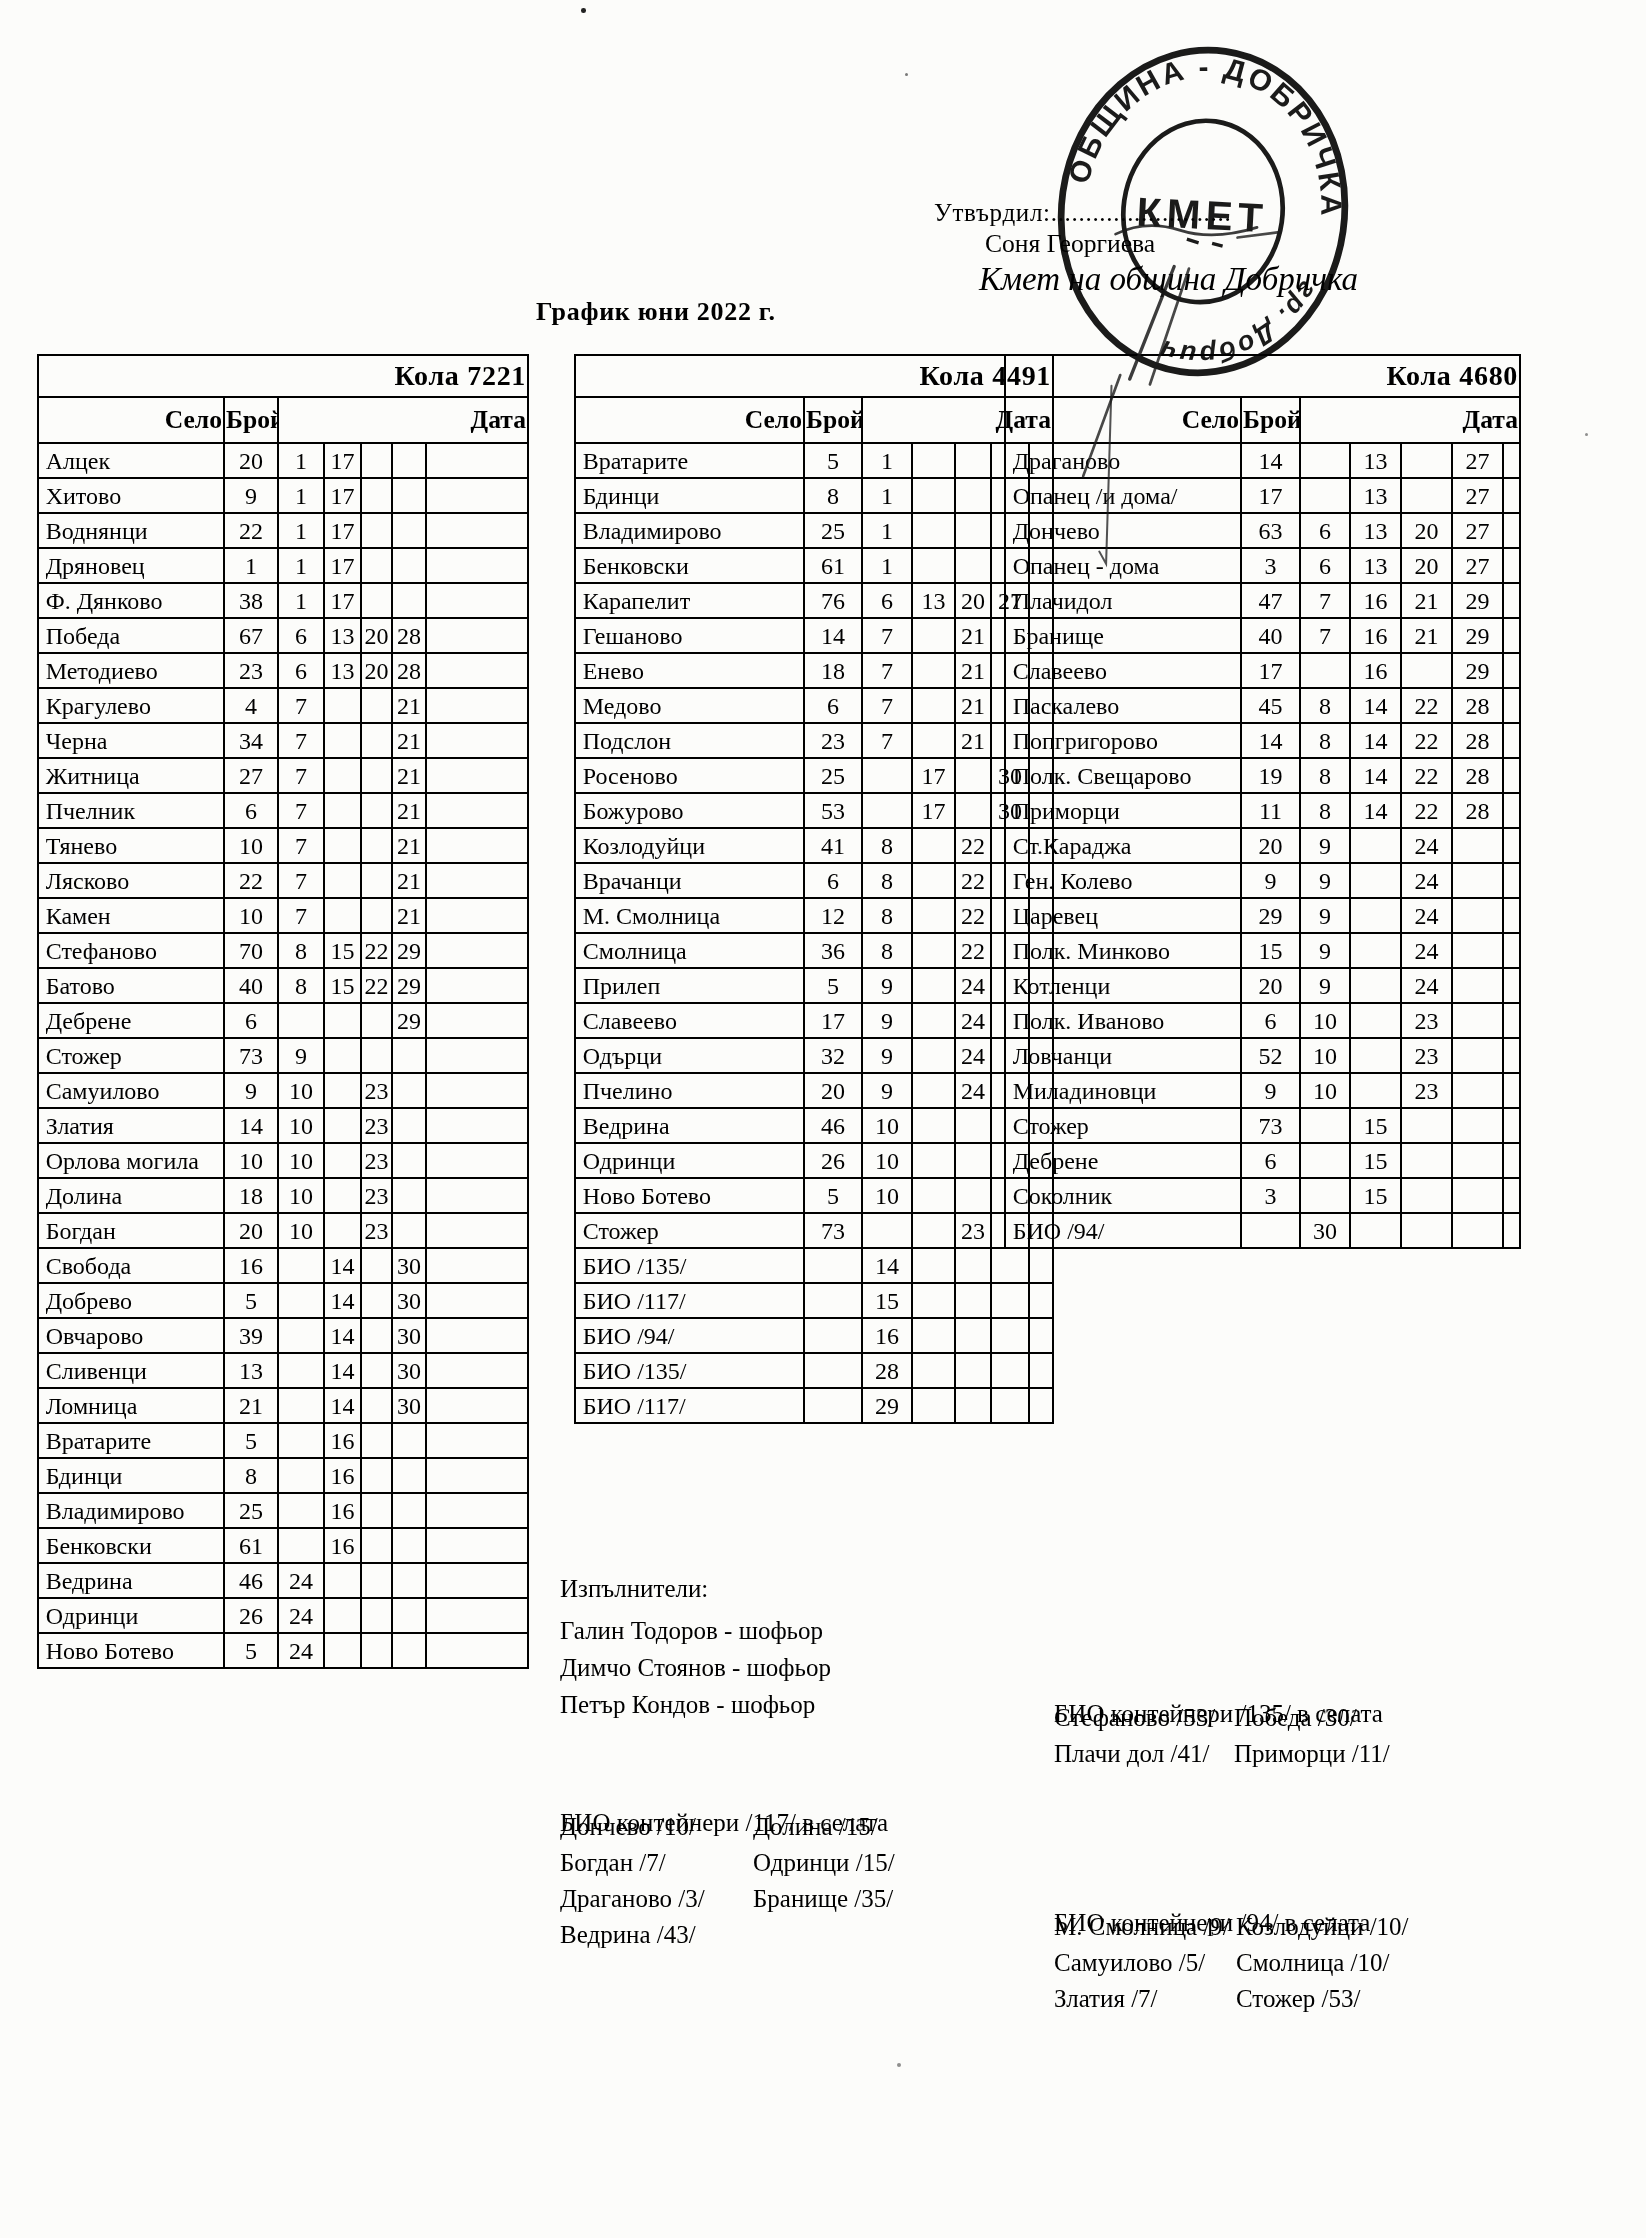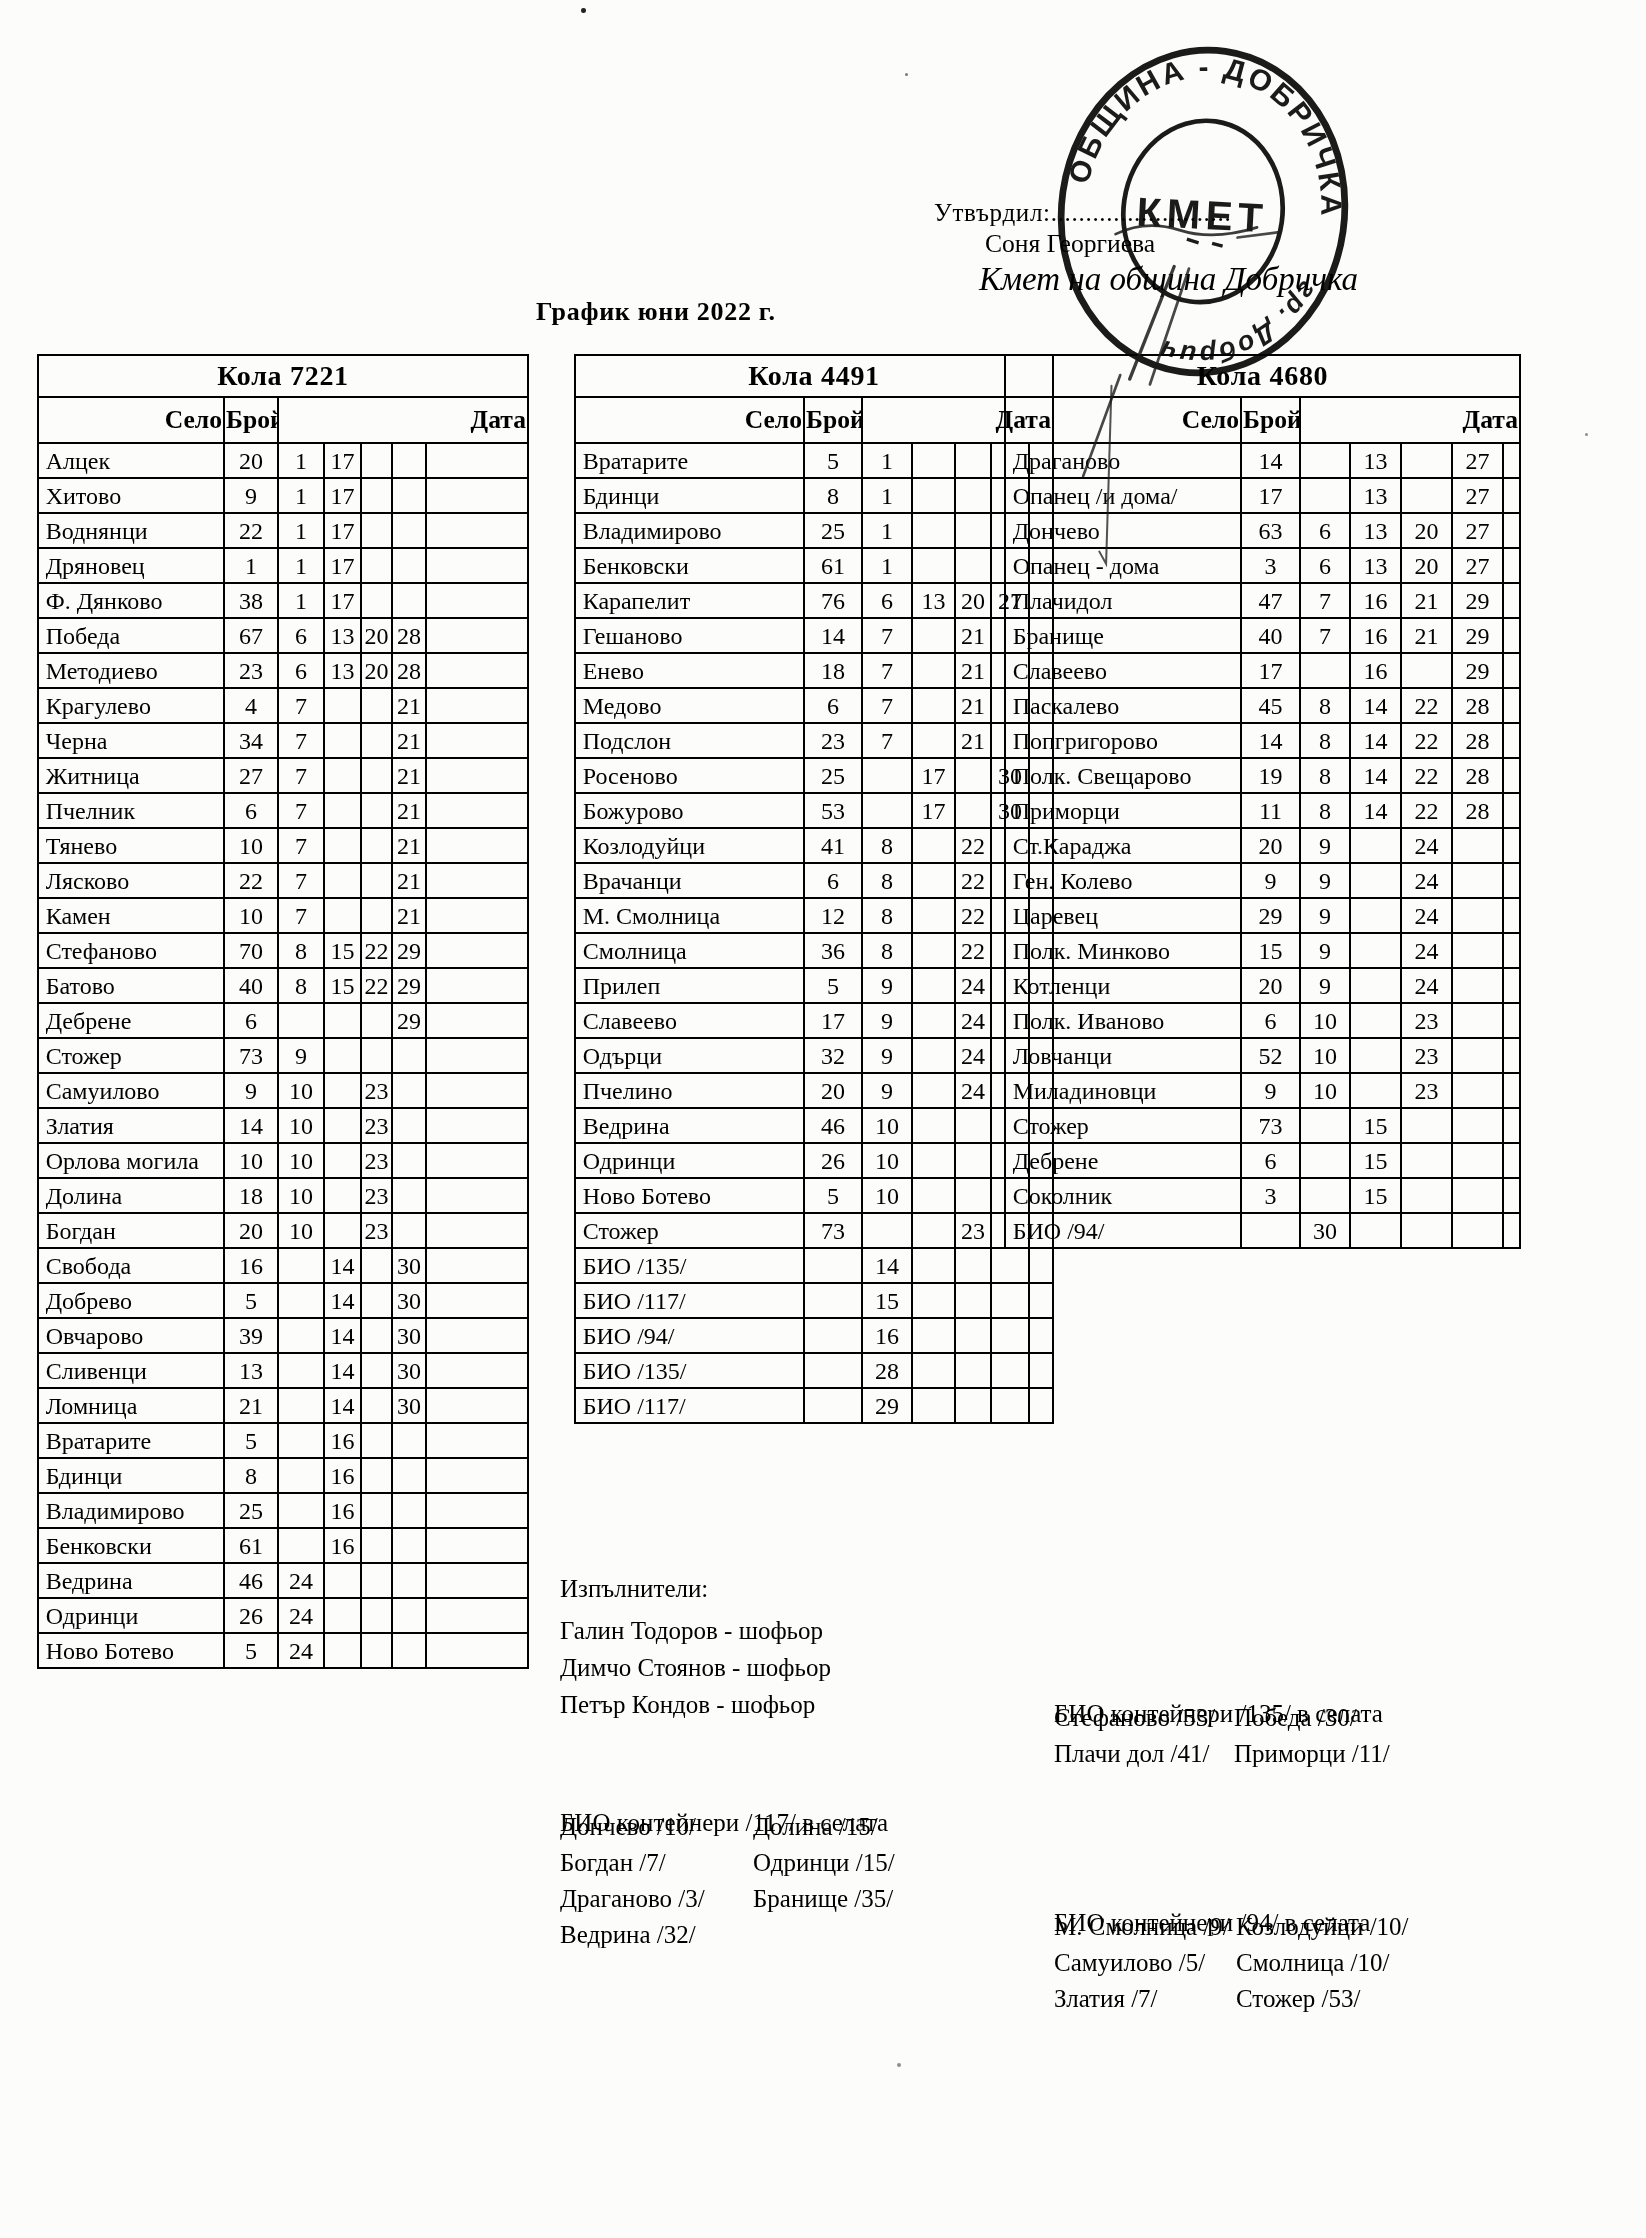--- a/index.html
+++ b/index.html
@@ -12,21 +12,21 @@
   .approve-role{position:absolute;left:979px;top:261px;font-size:33px;font-style:italic;}
 
   .doc-title{position:absolute;left:536px;top:297px;font-size:26px;font-weight:bold;letter-spacing:0.7px;}
 
   
   .sched{position:absolute;top:354px;border-collapse:collapse;table-layout:fixed;}
   #t1{left:37px;width:489px;}
   #t2{left:526px;width:479px;margin-left:48px;}
   #t3{left:1004px;width:516px;}
   .sched th,.sched td{border:2px solid #000;overflow:hidden;}
-  .sched .car{font-size:28px;font-weight:bold;height:38px;text-align:center;letter-spacing:0.7px;border-bottom:2.7px solid #000;}
+  .sched .car{font-size:28px;font-weight:bold;height:38px;text-align:right;letter-spacing:0.7px;border-bottom:2.7px solid #000;}
   .sched .hv,.sched .hc,.sched .hd{font-size:25.6px;font-weight:bold;height:42px;text-align:right;}
   .sched td{height:33px;font-size:24px;line-height:32px;padding:0;}
   .sched td.v{text-align:left;padding-left:6.7px;white-space:nowrap;}
   .sched td.c,.sched td.d{text-align:center;}
 
   
   .txtblock{position:absolute;font-size:25px;}
   .txtblock .hd{font-size:25px;margin-bottom:9.4px;white-space:nowrap;}
   .stack .li{height:36px;line-height:36px;white-space:nowrap;}
   #executors{left:560px;top:1575px;}
@@ -941,21 +941,21 @@
         <div class="li">Приморци /11/</div>
       </div>
   </div>
 
   <div class="txtblock twocol" id="bio117">
     <div class="hd">БИО контейнери /117/ в селата</div>
     <div class="stack colA">
         <div class="li">Дончево /10/</div>
         <div class="li">Богдан /7/</div>
         <div class="li">Драганово /3/</div>
-        <div class="li">Ведрина /32/</div>
+        <div class="li">Ведрина /43/</div>
       </div>
     <div class="stack colB">
         <div class="li">Долина /15/</div>
         <div class="li">Одринци /15/</div>
         <div class="li">Бранище /35/</div>
       </div>
   </div>
 
   <div class="txtblock twocol" id="bio94">
     <div class="hd">БИО контейнери /94/ в селата</div>

